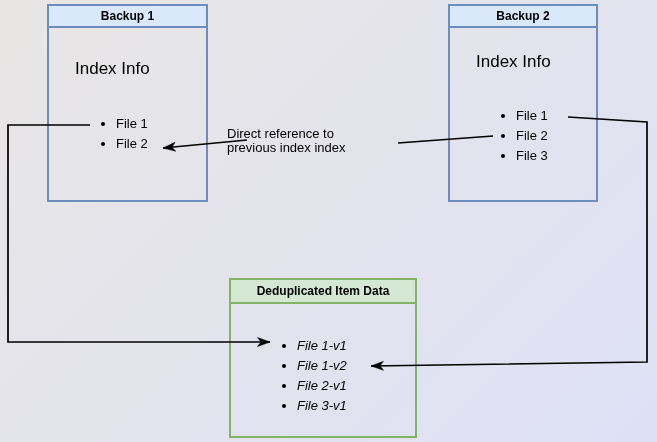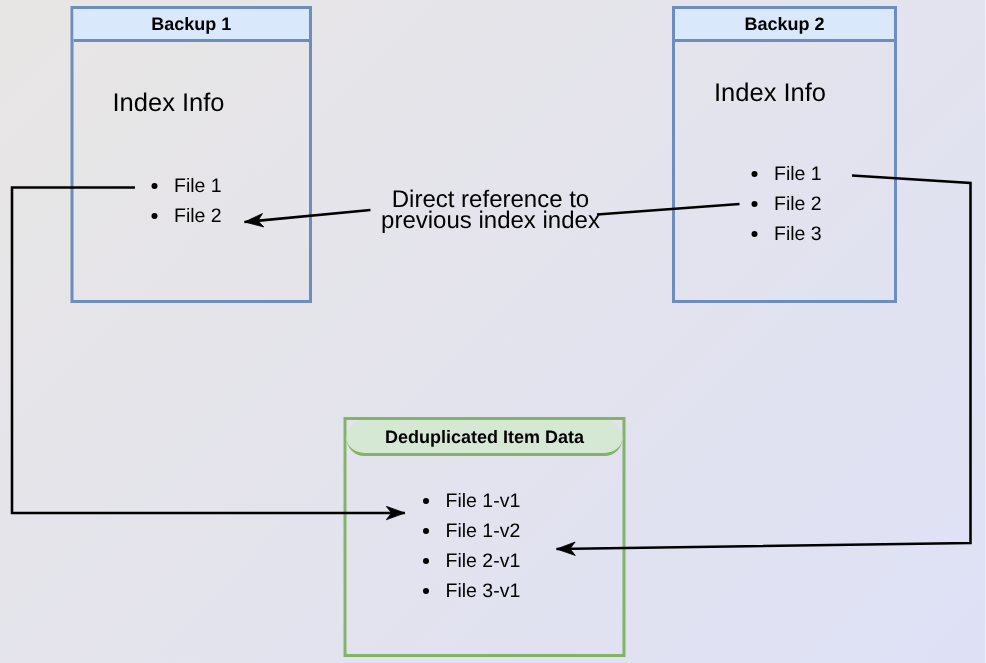--- a/index.html
+++ b/index.html
@@ -45,21 +45,20 @@
     background: #dae8fc;
     border-bottom-color: #6c8ebf;
     height: 22px;
     line-height: 20px;
   }
   .green .box-header {
     background: #d5e8d4;
     border-bottom-color: #82b366;
     height: 24px;
     line-height: 22px;
-    border-radius: 12px;
   }
   .subtitle {
     position: absolute;
     font-size: 17px;
     line-height: 16px;
     white-space: nowrap;
   }
   ul.filelist {
     position: absolute;
     margin: 0;
@@ -67,22 +66,21 @@
     list-style: disc;
     font-size: 13px;
     line-height: 20px;
     white-space: nowrap;
   }
   .ref-label {
     position: absolute;
     left: 227px;
     top: 127px;
     width: 200px;
-    text-align: center;
-    font-size: 16px;
+    font-size: 13px;
     line-height: 14px;
   }
   .ref-label span { display: block; }
 </style>
 </head>
 <body>
 
 <div class="canvas">
 
   <div class="box blue" style="left:47px; top:4px; width:161px; height:198px;">
@@ -105,21 +103,21 @@
       <li>File 1</li>
       <li>File 2</li>
       <li>File 3</li>
     </ul>
   </div>
 
   <div class="box green" style="left:229px; top:278px; width:188px; height:160px;">
     <div class="box-header">
       <span>Deduplicated Item Data</span>
     </div>
-    <ul class="filelist" style="left:51px; top:44px;">
+    <ul class="filelist" style="left:51px; top:56px;font-style:italic;">
       <li>File 1-v1</li>
       <li>File 1-v2</li>
       <li>File 2-v1</li>
       <li>File 3-v1</li>
     </ul>
   </div>
 
   <div class="ref-label">
     <span>Direct reference to</span>
     <span>previous index index</span>

